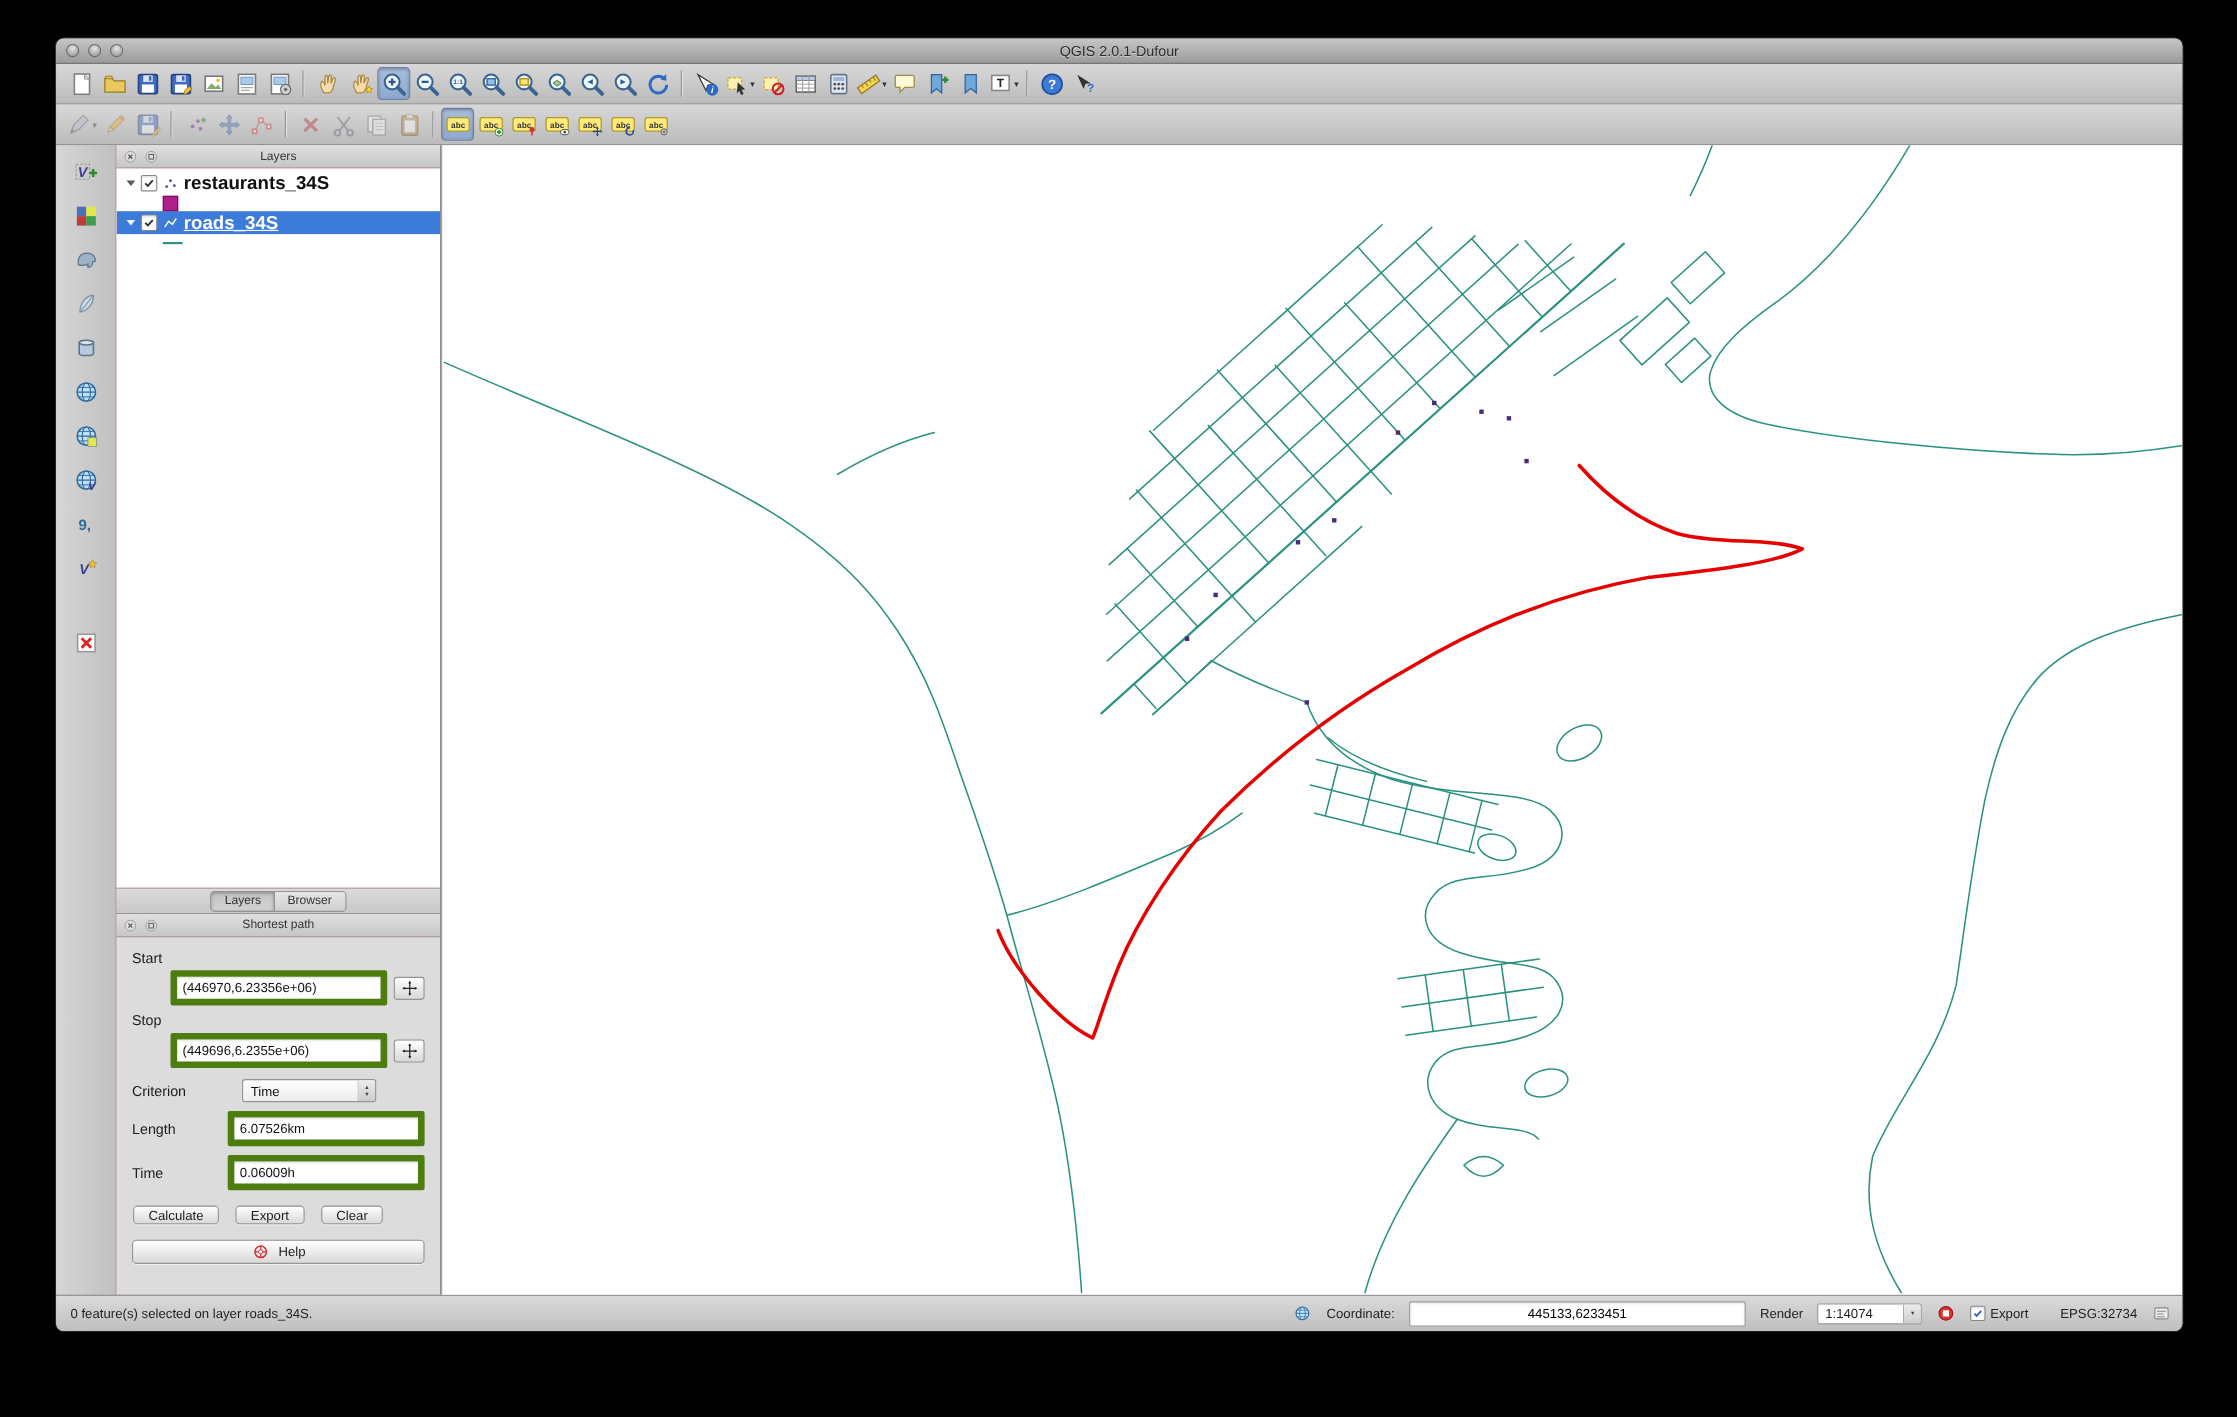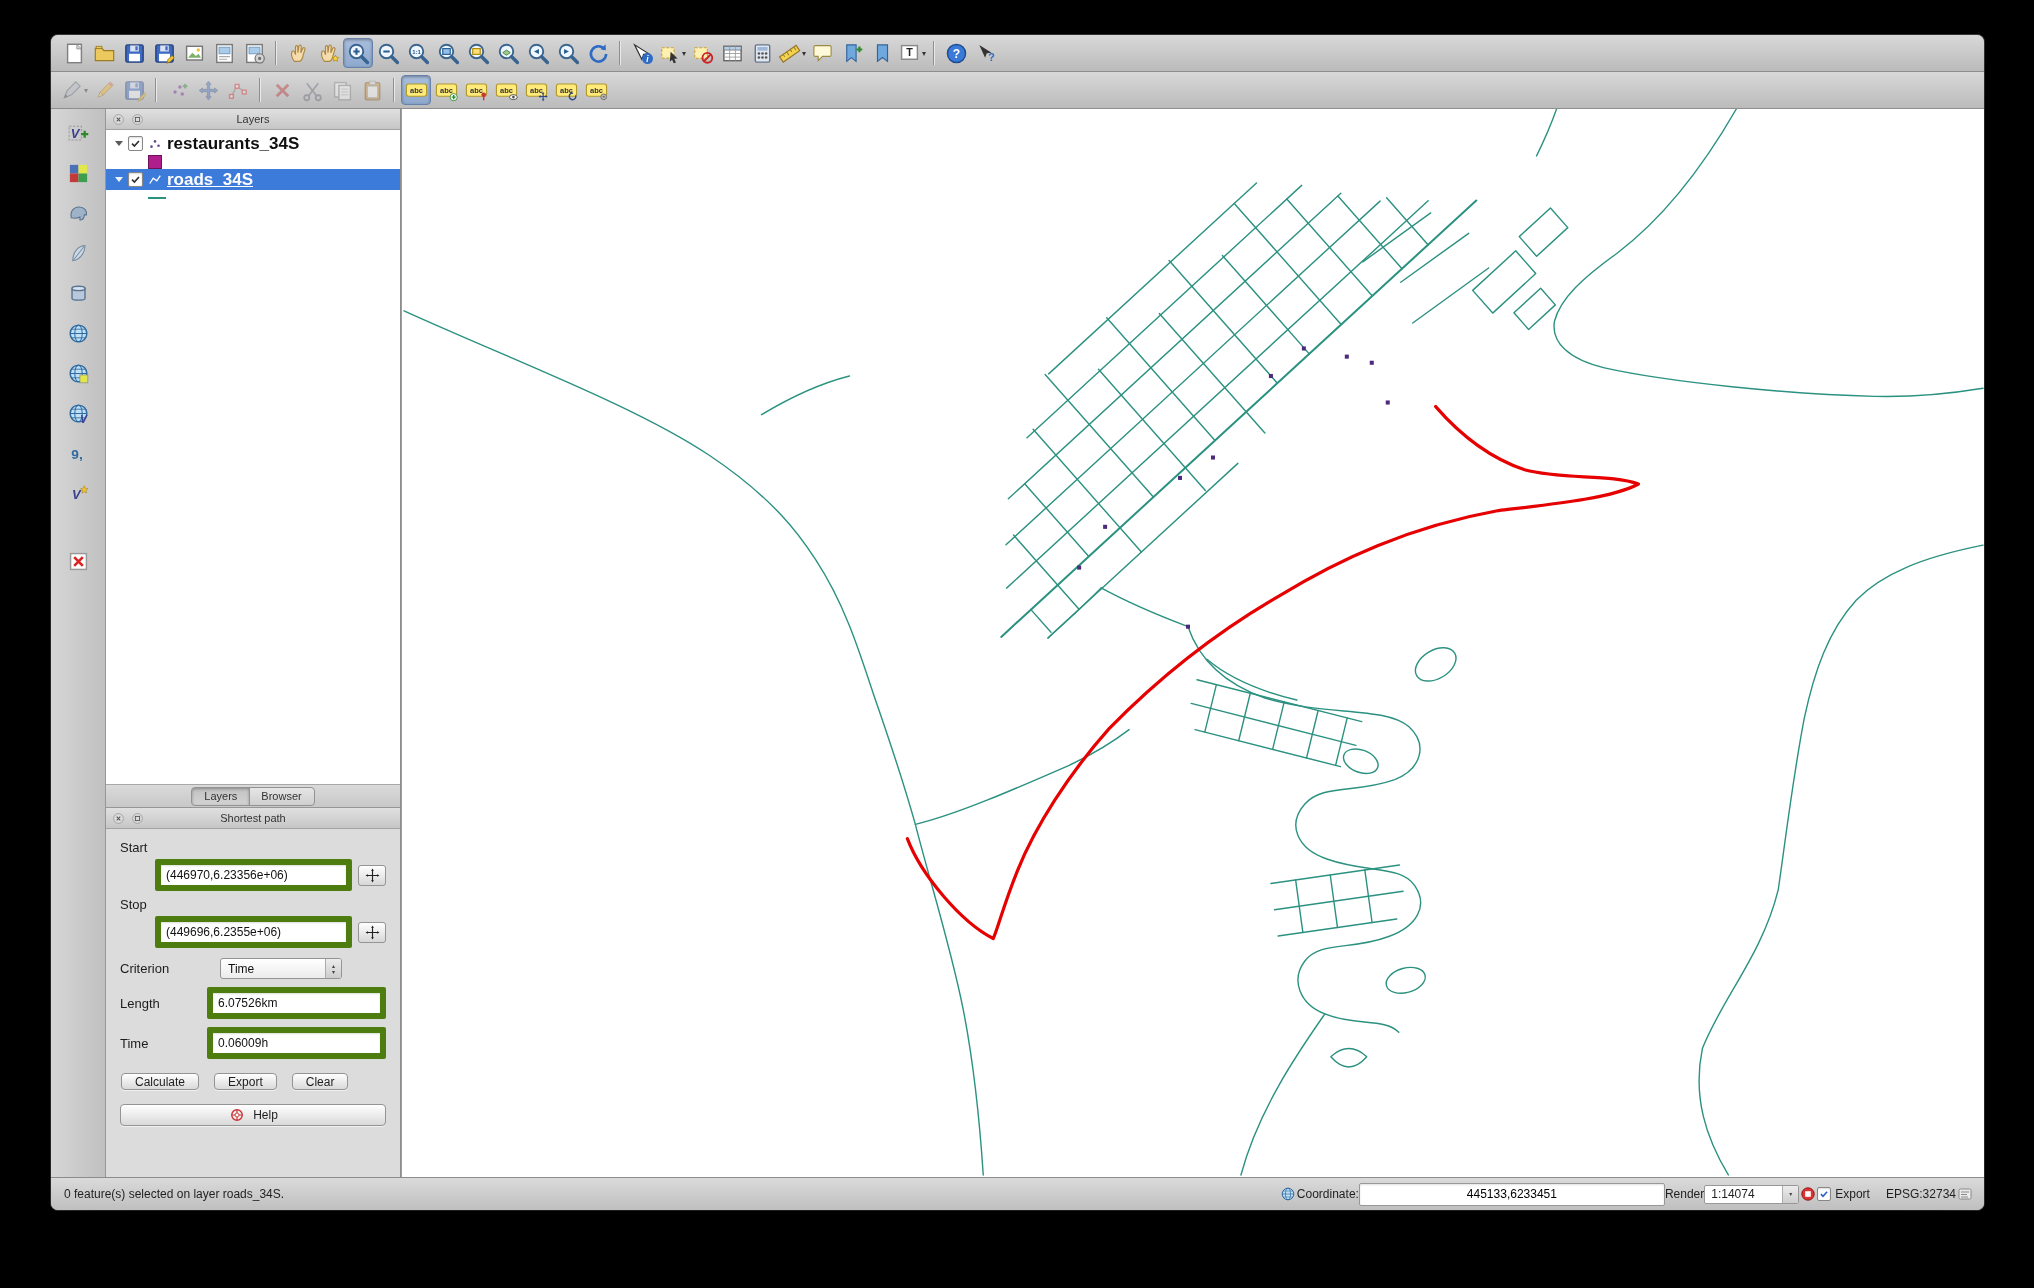--- a/index.html
+++ b/index.html
@@ -91,39 +91,45 @@
       box-shadow:0 1px 0 rgba(255,255,255,.6);}
   .help-btn{margin-top:14px;width:100%;height:22px;display:flex;align-items:center;justify-content:center;gap:7px;}
   
   .map-wrap{flex:1;background:#fff;position:relative;overflow:hidden;border-left:1px solid #9e9e9e;}
   .map-wrap svg{position:absolute;inset:0;width:100%;height:100%;}
   g.roads{stroke:var(--road,#2b9180);fill:none;stroke-width:1.4;stroke-linecap:round;stroke-linejoin:round;}
   path.route{stroke:var(--route,#e60000);fill:none;stroke-width:3.2;stroke-linecap:round;stroke-linejoin:round;}
   g.pois rect{fill:var(--restaurant,#4b2a7b);}
   
   .statusbar{height:32px;flex:0 0 auto;background:linear-gradient(#dadada,#bfbfbf);border-top:1px solid #8c8c8c;
-      display:flex;align-items:center;gap:0;padding:0 10px;font-size:12px;color:#1f1f1f;}
+      display:flex;align-items:center;gap:13px;padding:0 10px;font-size:12px;color:#1f1f1f;}
   .status-msg{margin-left:3px;}
   .spacer{flex:1;}
   .coord-input{width:300px;height:19px;text-align:center;border:1px solid #989898;border-radius:2px;
       background:#fff;font:12px "Liberation Sans",sans-serif;color:#000000;box-shadow:inset 0 1px 2px rgba(0,0,0,.12);}
   .scale-combo{width:95px;height:19px;border:1px solid #989898;border-radius:2px;background:#fff;
       display:flex;align-items:center;padding-left:6px;font-size:12px;box-sizing:border-box;}
   .scale-combo .combo-arrows{height:17px;}
   .sb-icon{width:18px;height:18px;display:flex;align-items:center;justify-content:center;}
   .render-wrap{display:flex;align-items:center;gap:4px;}
   .render-wrap .checkbox{width:12px;height:12px;}
   .epsg{margin-left:16px;}
 </style>
 </head>
 <body>
 
 <div id="desktop">
   <div id="window">
 
+    <div class="titlebar">
+      <div class="tl" style="margin-left:9px"></div>
+      <div class="tl"></div>
+      <div class="tl"></div>
+      <div class="title">QGIS 2.0.1-Dufour</div>
+    </div>
 
     <div class="toolbar" id="toolbar-main">
         <div class="tbtn">
           <svg viewBox="0 0 16 16" width="23" height="23">
             <rect x="3.2" y="1.6" width="9.6" height="12.8" fill="#fff" stroke="#808080"></rect>
             <path d="M9.6 1.6 L12.8 4.8 H9.6 Z" fill="#d8d8d8" stroke="#808080" stroke-width=".5"></path>
           </svg>
         </div>
         <div class="tbtn">
           <svg viewBox="0 0 16 16" width="23" height="23">

